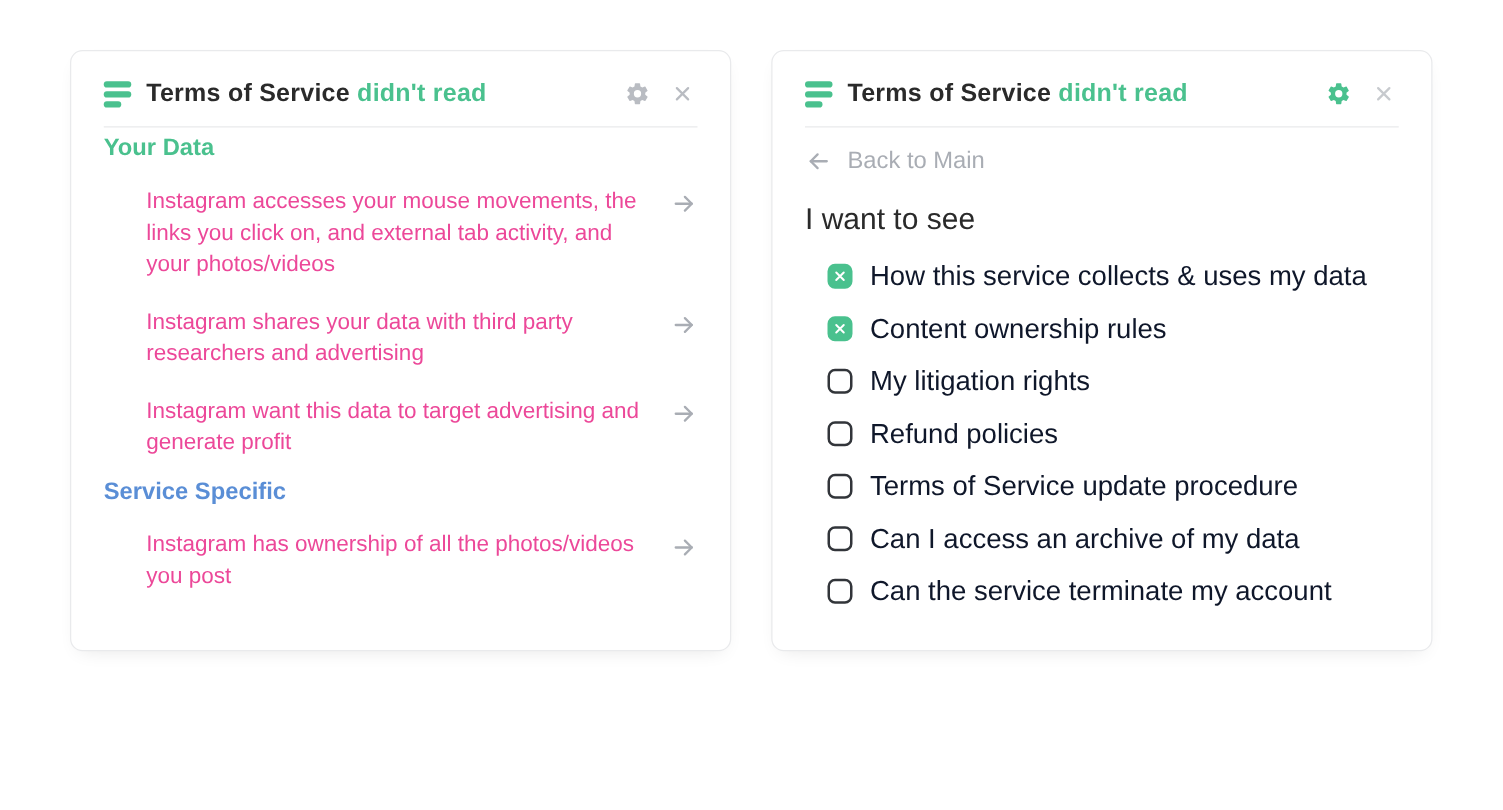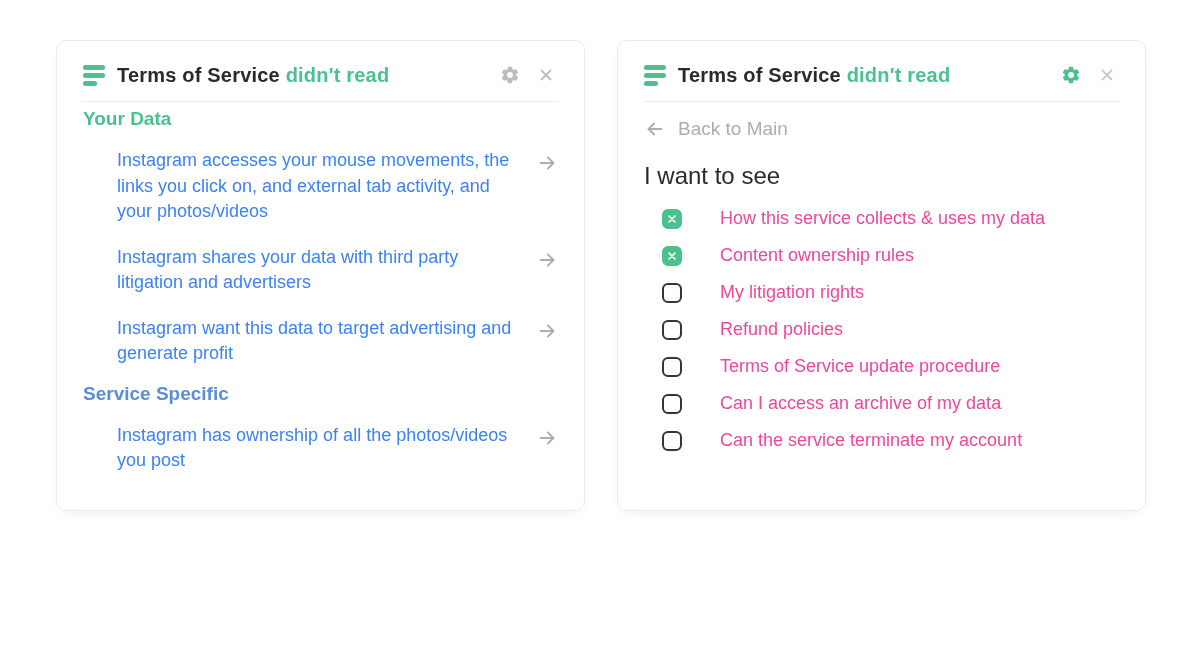--- a/index.html
+++ b/index.html
@@ -32,33 +32,33 @@
   .logo-bar.short{width:14px;}
   .title{font-size:20px;font-weight:700;letter-spacing:.2px;}
   .title-sub{color:var(--green);font-weight:700;}
   .spacer{flex:1;}
   .icon-btn{display:inline-flex;align-items:center;justify-content:center;width:24px;height:24px;cursor:pointer;}
   .icon-btn svg{display:block;}
   .section-title{font-weight:700;font-size:19px;margin:6px 0 8px;}
   .section-title.green{color:var(--green);}
   .section-title.blue{color:var(--blue);}
   .row{display:flex;align-items:flex-start;gap:14px;padding:10px 0 10px 34px;cursor:pointer;}
-  .row-text{flex:1;font-size:18px;line-height:1.42;color:#3b82f6;}
+  .row-text{flex:1;font-size:18px;line-height:1.42;color:#ec4899;}
   .arrow{margin-top:4px;color:var(--muted);}
   .arrow svg{width:22px;height:22px;}
 
   
   .back-row{display:flex;align-items:flex-end;gap:12px;color:var(--muted);font-size:19px;padding:16px 0 6px;cursor:pointer;}
   .back-row svg{width:22px;height:22px;}
   .want-title{font-weight:400;font-size:24px;margin:16px 0 10px;}
   .opt{display:flex;align-items:center;gap:14px;padding:8px 0 8px 18px;cursor:pointer;}
   .cb{width:20px;height:20px;border-radius:6px;border:2px solid #32353a;display:inline-flex;align-items:center;justify-content:center;flex-shrink:0;}
   .cb.checked{background:var(--green);border-color:var(--green);}
   .cb.checked svg{width:12px;height:12px;}
-  .opt-label{font-size:18px;color:#ec4899;margin-left:24px;}
+  .opt-label{font-size:22px;color:#0f172a;}
 </style>
 </head>
 <body>
 
 <div class="stage">
 
   <div class="card">
     <div class="card-head">
       <span class="logo">
         <span class="logo-bar"></span>
@@ -85,21 +85,21 @@
     <div id="left-body">
         <div class="section-title green">Your Data</div>
         <div class="row">
           <div class="row-text">Instagram accesses your mouse movements, the links you click on, and external tab activity, and your photos/videos</div>
           <span class="arrow"><svg viewBox="0 0 24 24" fill="none" stroke="currentColor" stroke-width="2" stroke-linecap="round" stroke-linejoin="round">
               <path d="M5 12h14"></path>
               <path d="M13 6l6 6-6 6"></path>
             </svg></span>
         </div>
         <div class="row">
-          <div class="row-text">Instagram shares your data with third party litigation and advertisers</div>
+          <div class="row-text">Instagram shares your data with third party researchers and advertising</div>
           <span class="arrow"><svg viewBox="0 0 24 24" fill="none" stroke="currentColor" stroke-width="2" stroke-linecap="round" stroke-linejoin="round">
               <path d="M5 12h14"></path>
               <path d="M13 6l6 6-6 6"></path>
             </svg></span>
         </div>
         <div class="row">
           <div class="row-text">Instagram want this data to target advertising and generate profit</div>
           <span class="arrow"><svg viewBox="0 0 24 24" fill="none" stroke="currentColor" stroke-width="2" stroke-linecap="round" stroke-linejoin="round">
               <path d="M5 12h14"></path>
               <path d="M13 6l6 6-6 6"></path>

